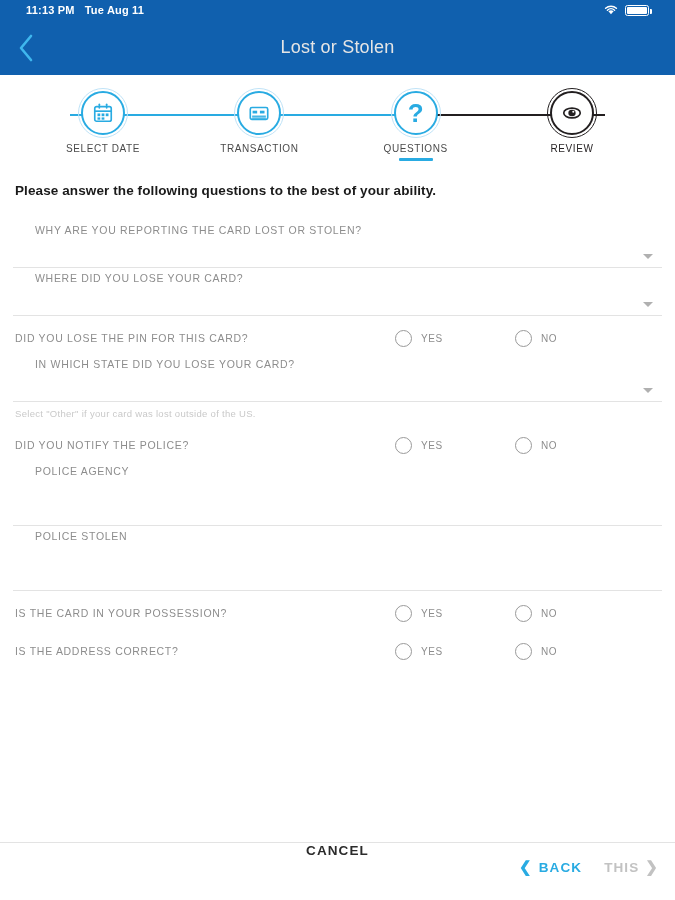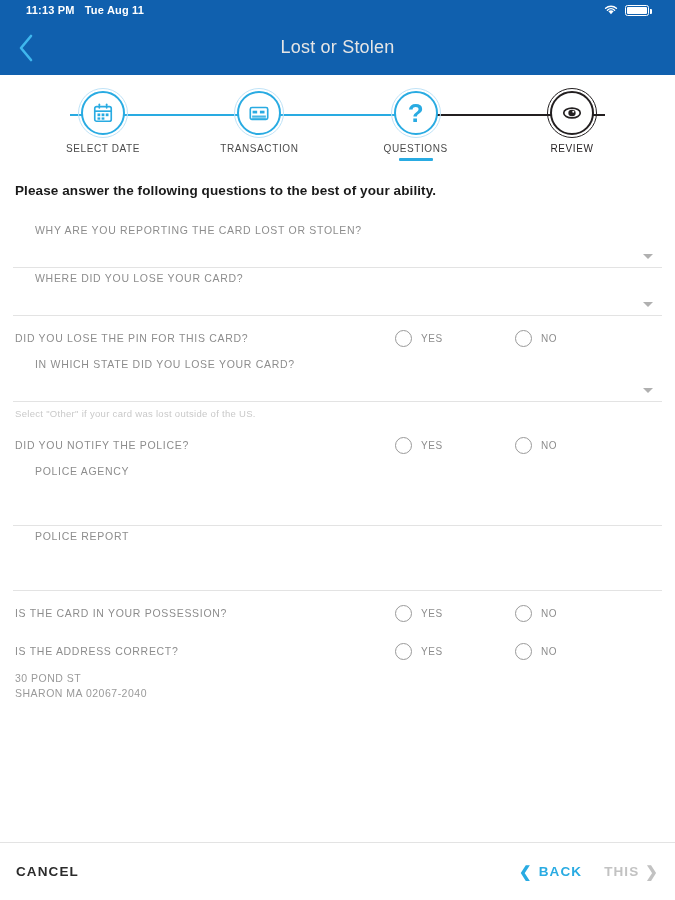--- a/index.html
+++ b/index.html
@@ -119,21 +119,21 @@
   }
   .radio-opt .otext { font-size: 10px; color: #8d8d8d; letter-spacing: .6px; }
 
   .address { margin-top: 4px; padding-left: 2px; }
   .address div { font-size: 10.5px; color: #9a9a9a; letter-spacing: .5px; line-height: 15px; }
 
   
   .footer {
     position: absolute; left: 0; right: 0; bottom: 0; height: 58px;
     border-top: 1px solid #e3e3e3; background: #fff;
-    display: flex; align-items: center; padding: 0 16px;
+    display: flex; align-items: center; padding: 0 16px; flex-direction: column;
   }
   .cancel {
     font-size: 13.5px; font-weight: bold; color: #2b2b2b;
     letter-spacing: 1.1px; cursor: pointer;
   }
   .footer-right { margin-left: auto; display: flex; align-items: center; gap: 22px; }
   .btn-back, .btn-next {
     display: flex; align-items: center; gap: 6px;
     font-size: 13.5px; font-weight: bold; letter-spacing: 1.1px; cursor: pointer;
   }
@@ -277,21 +277,21 @@
         <span class="radio-circle"></span>
         <span class="otext">NO</span>
       </div>
     </div>
 
     <div class="field text">
       <div class="flabel">POLICE AGENCY</div>
     </div>
 
     <div class="field text">
-      <div class="flabel">POLICE REPORT</div>
+      <div class="flabel">POLICE STOLEN</div>
     </div>
 
     <div class="radio-row">
       <div class="rlabel">IS THE CARD IN YOUR POSSESSION?</div>
       <div class="radio-opt">
         <span class="radio-circle"></span>
         <span class="otext">YES</span>
       </div>
       <div class="radio-opt">
         <span class="radio-circle"></span>
@@ -304,24 +304,20 @@
       <div class="radio-opt">
         <span class="radio-circle"></span>
         <span class="otext">YES</span>
       </div>
       <div class="radio-opt">
         <span class="radio-circle"></span>
         <span class="otext">NO</span>
       </div>
     </div>
 
-    <div class="address">
-      <div>30 POND ST</div>
-      <div>SHARON MA 02067-2040</div>
-    </div>
 
   </div>
 
   <div class="footer">
     <div class="cancel">CANCEL</div>
     <div class="footer-right">
       <div class="btn-back">
         <span class="chev">❮</span>
         <span>BACK</span>
       </div>

